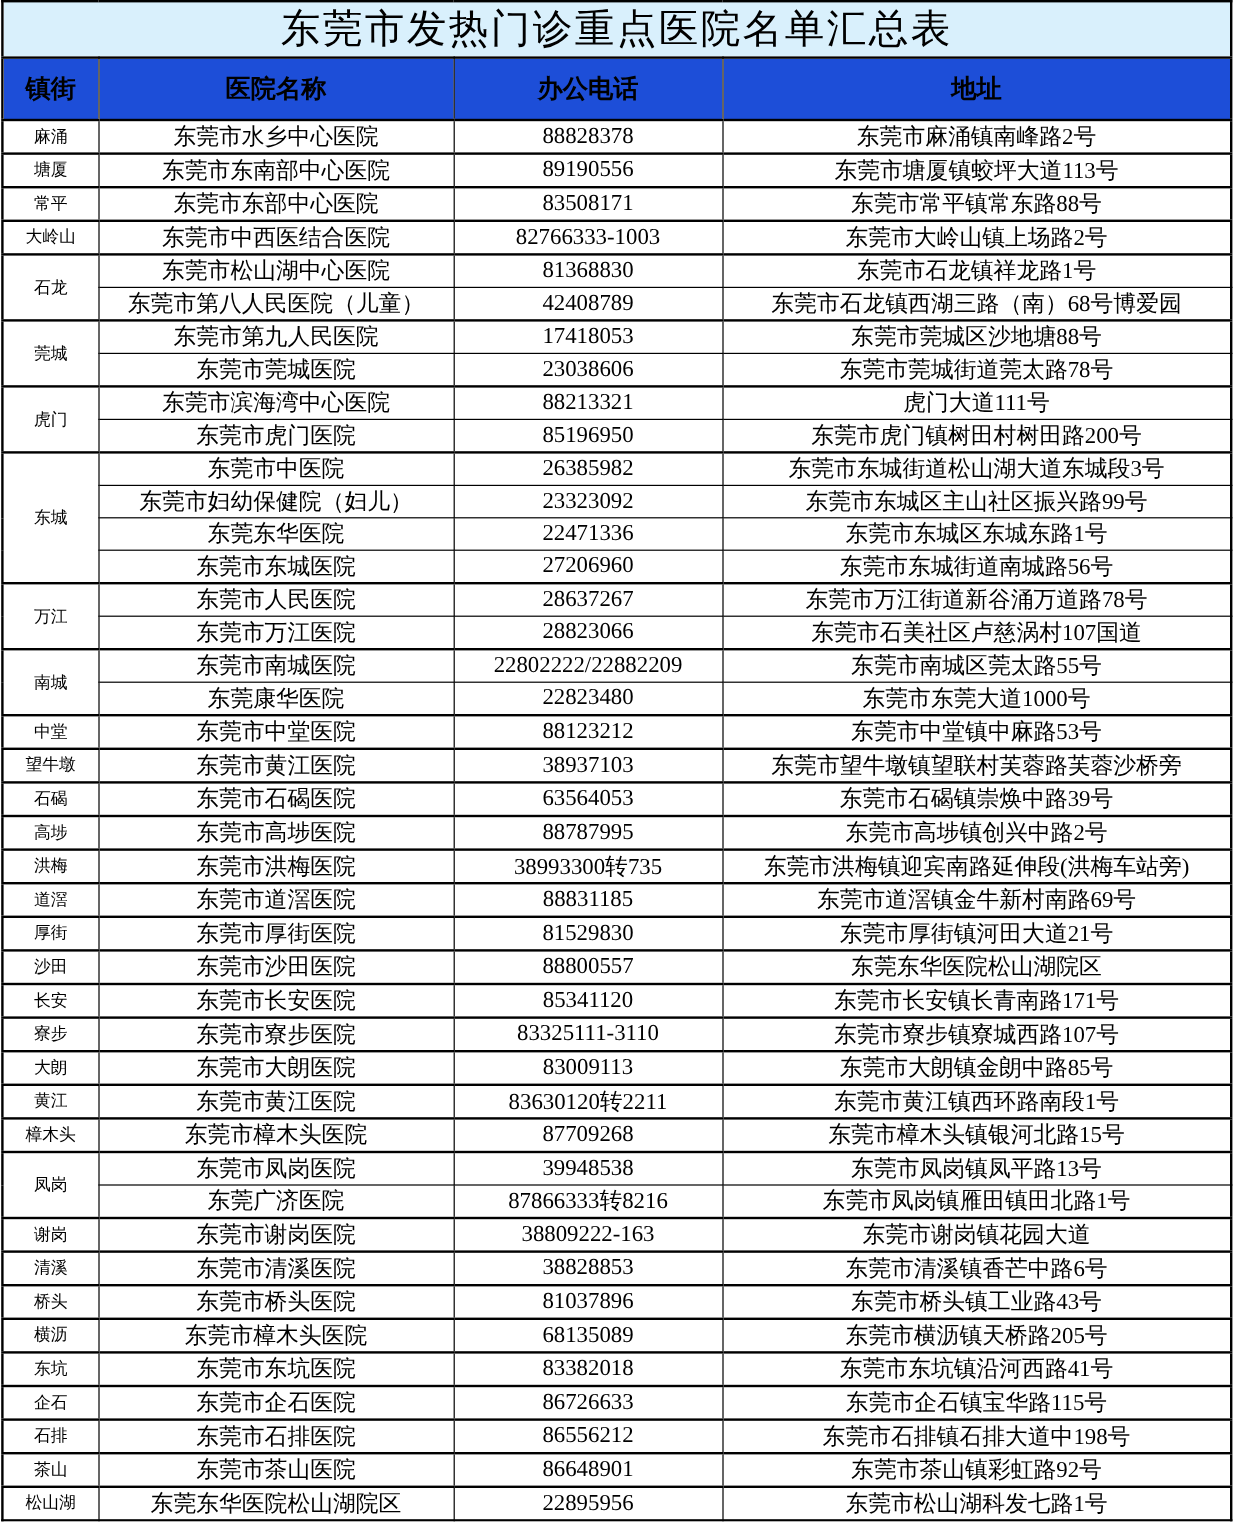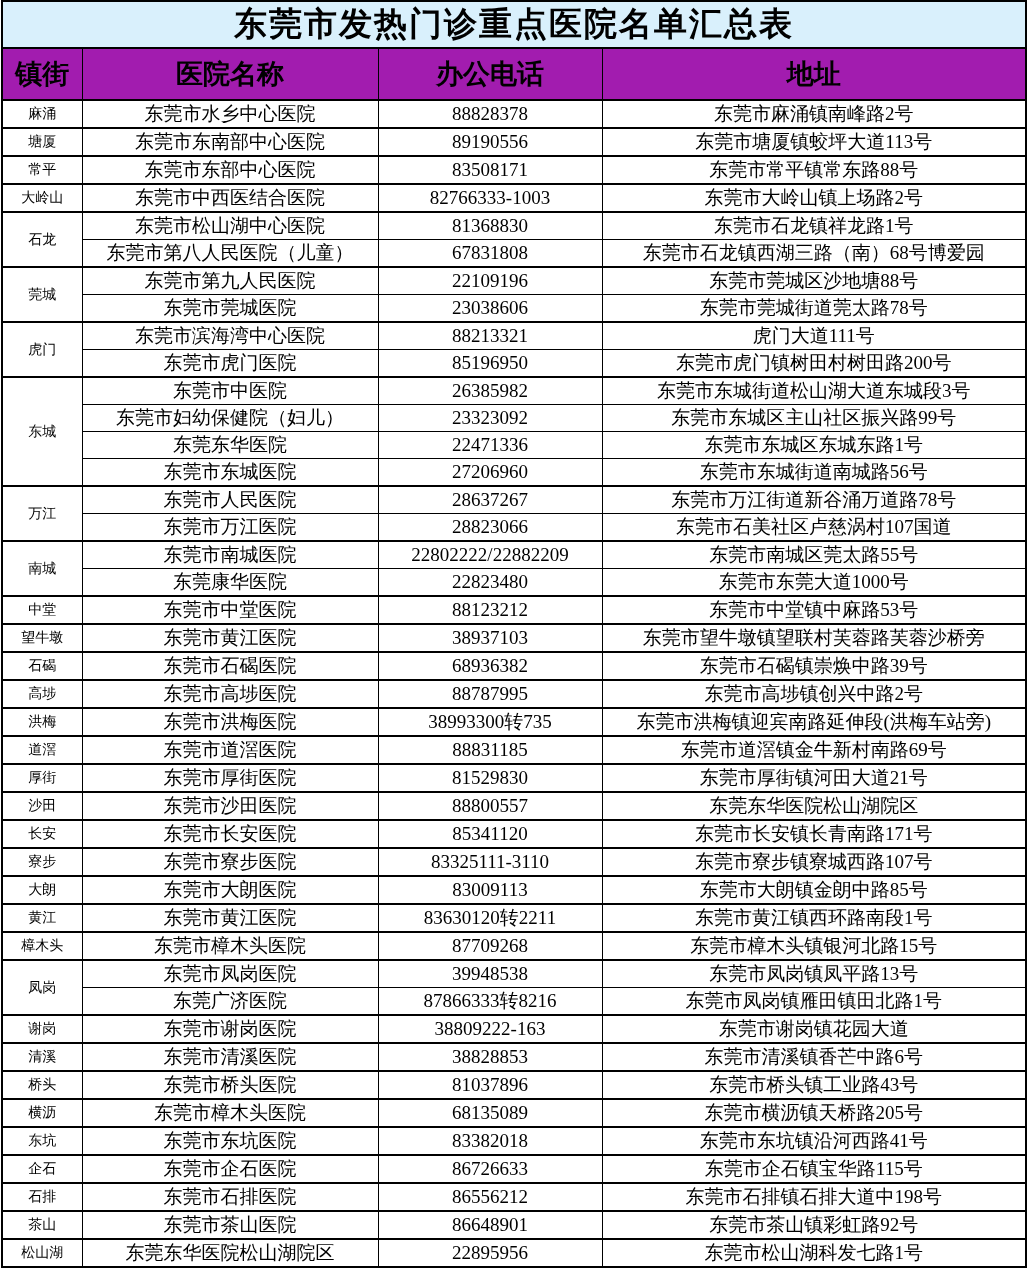--- a/index.html
+++ b/index.html
@@ -26,31 +26,31 @@
     text-align: center;
     vertical-align: middle;
     padding: 0 2px;
     overflow: hidden;
     white-space: nowrap;
   }
   tr.title-row th {
     height: 44px;
     background: #d9f0fc;
     font-family: "Liberation Serif", "DejaVu Serif", serif;
-    font-weight: bold;
+    font-weight: normal;
     font-size: 33px;
     letter-spacing: 2px;
     border-bottom: 2px solid #000;
   }
   tr.header-row th {
     height: 50px;
     font-family: "Liberation Sans", "DejaVu Sans", sans-serif;
     font-weight: bold;
-    font-size: 27px;
-    background: #a21caf;
+    font-size: 21px;
+    background: #1d4ed8;
     border-bottom: 2px solid #000;
   }
   tbody td {
     height: 26px;
     font-size: 19px;
     background: #ffffff;
   }
   tbody tr.group-start td { border-top: 2px solid #000; }
   td.town-cell { font-size: 14px; }
 </style>
@@ -102,27 +102,27 @@
           <td>东莞市大岭山镇上场路2号</td>
         </tr>
         <tr class="group-start">
           <td class="town-cell" rowspan="2">石龙</td>
           <td>东莞市松山湖中心医院</td>
           <td>81368830</td>
           <td>东莞市石龙镇祥龙路1号</td>
         </tr>
         <tr class="group-inner">
           <td>东莞市第八人民医院（儿童）</td>
-          <td>67831808</td>
+          <td>42408789</td>
           <td>东莞市石龙镇西湖三路（南）68号博爱园</td>
         </tr>
         <tr class="group-start">
           <td class="town-cell" rowspan="2">莞城</td>
           <td>东莞市第九人民医院</td>
-          <td>22109196</td>
+          <td>17418053</td>
           <td>东莞市莞城区沙地塘88号</td>
         </tr>
         <tr class="group-inner">
           <td>东莞市莞城医院</td>
           <td>23038606</td>
           <td>东莞市莞城街道莞太路78号</td>
         </tr>
         <tr class="group-start">
           <td class="town-cell" rowspan="2">虎门</td>
           <td>东莞市滨海湾中心医院</td>
@@ -185,21 +185,21 @@
         </tr>
         <tr class="group-start">
           <td class="town-cell" rowspan="1">望牛墩</td>
           <td>东莞市黄江医院</td>
           <td>38937103</td>
           <td>东莞市望牛墩镇望联村芙蓉路芙蓉沙桥旁</td>
         </tr>
         <tr class="group-start">
           <td class="town-cell" rowspan="1">石碣</td>
           <td>东莞市石碣医院</td>
-          <td>68936382</td>
+          <td>63564053</td>
           <td>东莞市石碣镇崇焕中路39号</td>
         </tr>
         <tr class="group-start">
           <td class="town-cell" rowspan="1">高埗</td>
           <td>东莞市高埗医院</td>
           <td>88787995</td>
           <td>东莞市高埗镇创兴中路2号</td>
         </tr>
         <tr class="group-start">
           <td class="town-cell" rowspan="1">洪梅</td>

